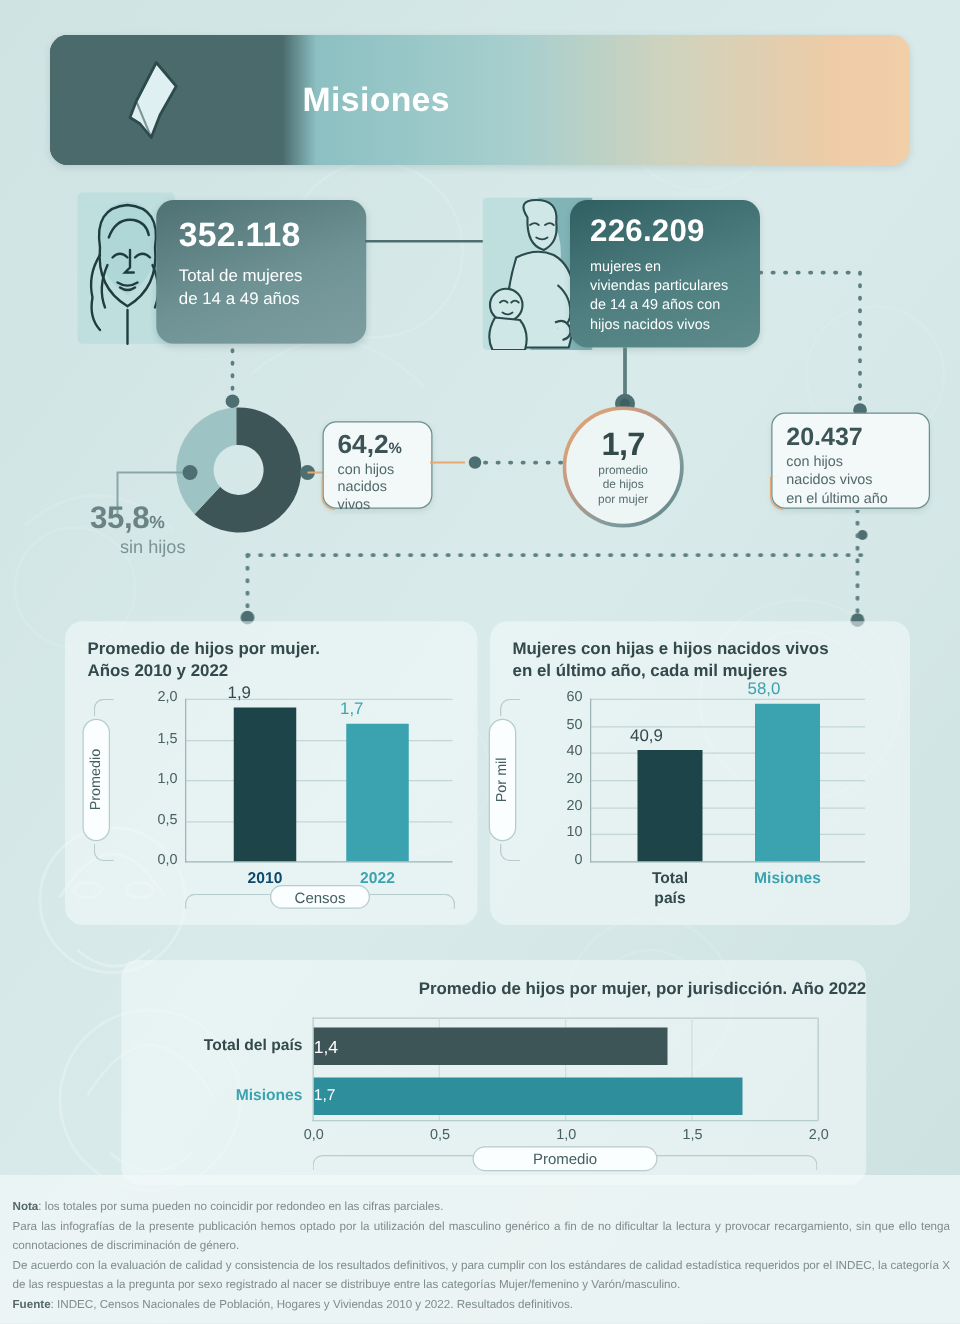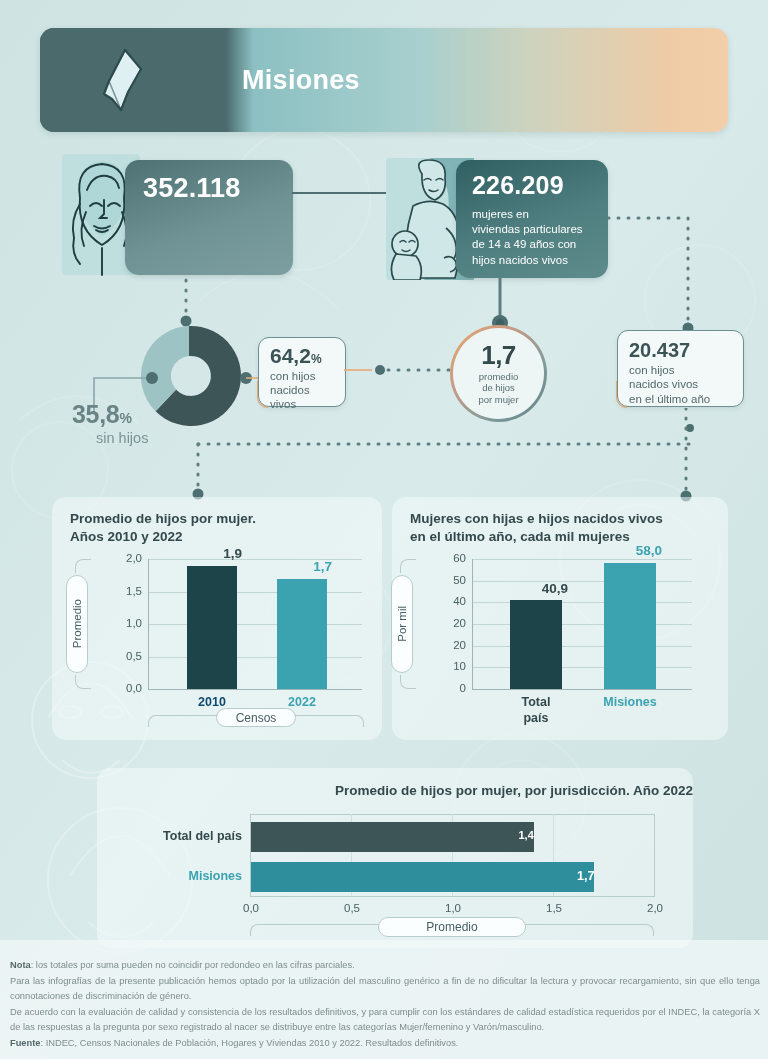--- a/index.html
+++ b/index.html
@@ -92,21 +92,21 @@
   .panel-title { font-size:13.5px; font-weight:700; color:#33494b; line-height:1.32; }
 
   #panel-a { left:52px; top:497px; width:330px; height:243px; }
   #panel-b { left:392px; top:497px; width:336px; height:243px; }
   #panel-c { left:97px; top:768px; width:596px; height:180px; }
 
   .axis-line{ position:absolute; background:#9db5b6; }
   .grid-line{ position:absolute; height:1px; background:#c2d6d6; }
   .tick-lbl{ position:absolute; font-size:11.5px; color:#476062; text-align:right; }
   .cat-lbl { position:absolute; font-size:12.5px; font-weight:700; text-align:center; }
-  .val-lbl { position:absolute; font-size:13.5px; font-weight:700; text-align:right; }
+  .val-lbl { position:absolute; font-size:13.5px; font-weight:400; text-align:left; }
   .bar{ position:absolute; }
 
   
   .axis-pill-v{
     position:absolute; background:#fbfefe; border:1.4px solid #b7cccc;
     border-radius:20px; display:flex; align-items:center; justify-content:center;
   }
   .axis-pill-v span{
     font-size:11.5px; color:#455e60; writing-mode:vertical-rl; transform:rotate(180deg);
   }
@@ -188,20 +188,21 @@
         <path d="M36 78 q6 4 12 0"></path>
       <path d="M20 52 q-10 16 -6 34 q-3 16 6 26"></path>
       <path d="M26 60 q-8 18 -2 34"></path>
       <path d="M62 60 q8 18 2 34"></path>
       <path d="M42 96 v27"></path>
     </g>
   </svg>
 
   <div class="stat-card" id="card-total">
     <div class="num">352.118</div>
+    <div class="desc" style="margin-top:8px">Total de mujeres<br>de 14 a 49 años</div>
   </div>
 
   <svg style="position:absolute;left:292px;top:186px" width="126" height="14">
     <line x1="0" y1="7" x2="108" y2="7" stroke="#4d6f71" stroke-width="2"></line>
     <circle cx="115" cy="7" r="6" fill="#4d6f71"></circle>
   </svg>
 
   <svg style="position:absolute;left:386px;top:158px" width="88" height="122" viewBox="0 0 88 122">
     <rect x="0" y="0" width="88" height="122" rx="4" fill="#bfdede"></rect>
     <path d="M44 0 q26 30 16 62 q-6 34 -22 60 H88 V0Z" fill="#4d9195" opacity=".55"></path>
@@ -377,21 +378,21 @@
     <div class="axis-line" style="left:153px;top:46px;width:1.2px;height:83px;background:#b7cccc"></div>
     <div class="axis-line" style="left:254px;top:46px;width:1.2px;height:83px;background:#cfdede"></div>
     <div class="axis-line" style="left:355px;top:46px;width:1.2px;height:83px;background:#cfdede"></div>
     <div class="axis-line" style="left:456px;top:46px;width:1.2px;height:83px;background:#cfdede"></div>
     <div class="axis-line" style="left:557px;top:46px;width:1.2px;height:83px;background:#b7cccc"></div>
     <div class="axis-line" style="left:153px;top:128px;width:404px;height:1.2px;background:#b7cccc"></div>
 
     <div class="bar" style="left:154px;top:54px;width:282.8px;height:30px;background:#3e5557"></div>
     <div class="bar" style="left:154px;top:94px;width:343.4px;height:30px;background:#2e8e9c"></div>
 
-    <div class="val-lbl" style="left:154px;top:61px;width:282.8px;color:#ffffff;font-size:11px">1,4</div>
+    <div class="val-lbl" style="left:154px;top:61px;width:282.8px;color:#ffffff;font-size:14px">1,4</div>
     <div class="val-lbl" style="left:154px;top:101px;width:343.4px;color:#ffffff;font-size:12.5px">1,7</div>
 
     <div style="position:absolute;left:30px;top:61px;width:115px;text-align:right;font-size:12.5px;font-weight:700;color:#33494b">Total del país</div>
     <div style="position:absolute;left:30px;top:101px;width:115px;text-align:right;font-size:12.5px;font-weight:700;color:#3ba3b0">Misiones</div>
 
     <div class="tick-lbl" style="left:133px;top:134px;width:42px;text-align:center">0,0</div>
     <div class="tick-lbl" style="left:234px;top:134px;width:42px;text-align:center">0,5</div>
     <div class="tick-lbl" style="left:335px;top:134px;width:42px;text-align:center">1,0</div>
     <div class="tick-lbl" style="left:436px;top:134px;width:42px;text-align:center">1,5</div>
     <div class="tick-lbl" style="left:537px;top:134px;width:42px;text-align:center">2,0</div>

